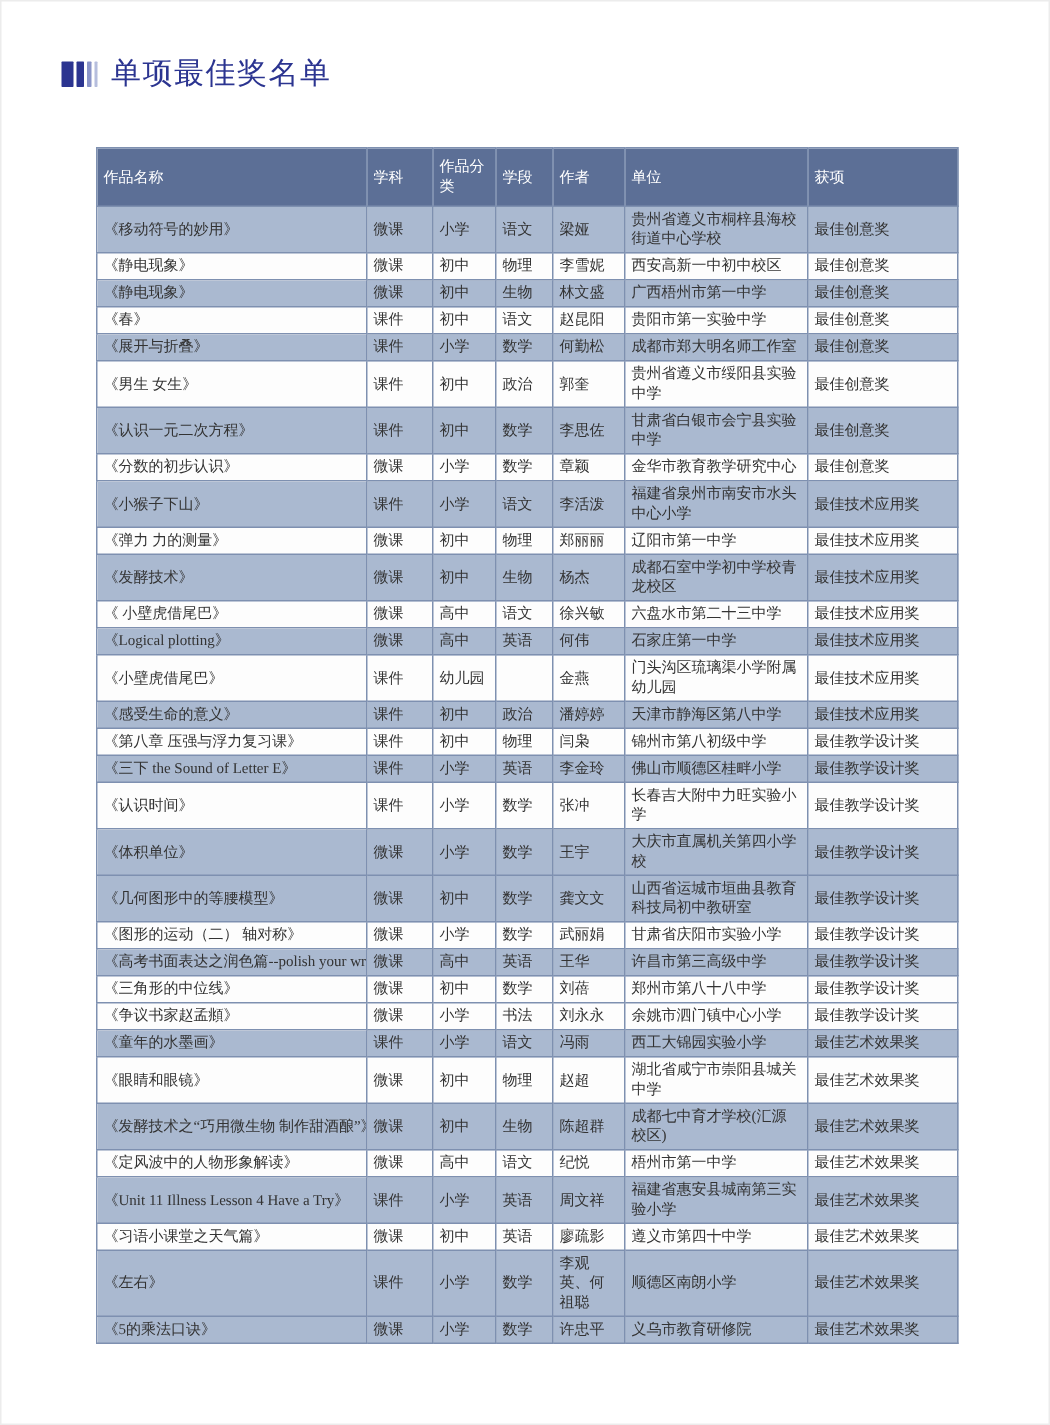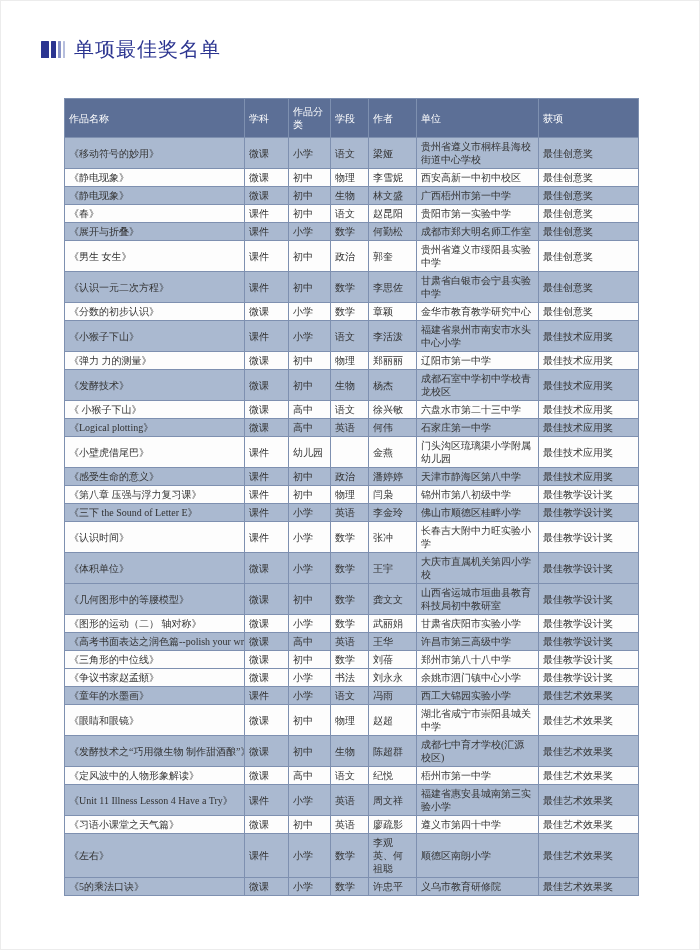--- a/index.html
+++ b/index.html
@@ -200,21 +200,21 @@
         <tr class="odd">
           <td class="col-name">《发酵技术》</td>
           <td class="col-type">微课</td>
           <td class="col-stage">初中</td>
           <td class="col-subject">生物</td>
           <td class="col-author">杨杰</td>
           <td class="col-unit">成都石室中学初中学校青龙校区</td>
           <td class="col-award">最佳技术应用奖</td>
         </tr>
         <tr class="even">
-          <td class="col-name">《 小猴子下山》</td>
+          <td class="col-name">《 小壁虎借尾巴》</td>
           <td class="col-type">微课</td>
           <td class="col-stage">高中</td>
           <td class="col-subject">语文</td>
           <td class="col-author">徐兴敏</td>
           <td class="col-unit">六盘水市第二十三中学</td>
           <td class="col-award">最佳技术应用奖</td>
         </tr>
         <tr class="odd">
           <td class="col-name">《Logical plotting》</td>
           <td class="col-type">微课</td>

